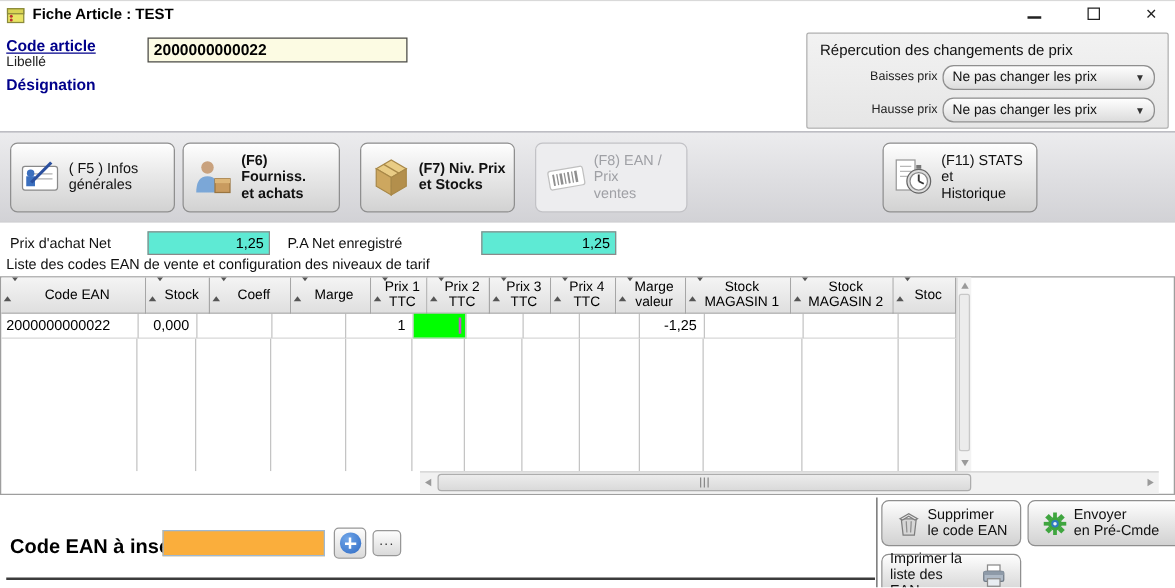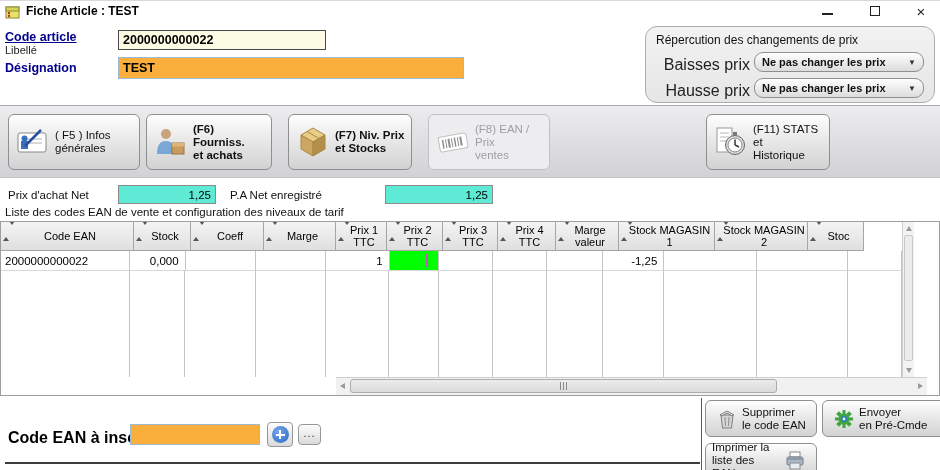--- a/index.html
+++ b/index.html
@@ -17,26 +17,26 @@
 
   
   .lbl-navy { position:absolute; color:#00008B; font-weight:bold; font-size:12.5px; }
   .lbl-plain { position:absolute; color:#222; font-size:11px; }
   .inp { position:absolute; font-family:inherit; }
   .inp-code { left:118px; top:29px; width:208px; height:20px; background:#FCFBE3; border:1px solid #4a4a4a; font-weight:bold; font-size:12.5px; padding-left:4px; }
   .inp-desig { left:118px; top:56px; width:346px; height:22px; background:#FAAE3C; border:1px solid #9DB8D2; font-weight:bold; font-size:12.5px; padding-left:4px; }
 
   
   .rep-panel { position:absolute; left:645px; top:25px; width:290px; height:77px;
-               background:linear-gradient(#F2F2F2,#E6E6E6); border:1px solid #ADADAD; border-radius:12px; }
+               background:linear-gradient(#F2F2F2,#E6E6E6); border:1px solid #ADADAD; border-radius:2px; }
   .rep-title { position:absolute; left:10px; top:6px; font-size:12px; color:#111; }
-  .rep-label { position:absolute; width:96px; text-align:right; font-size:16px; color:#222; }
+  .rep-label { position:absolute; width:96px; text-align:right; font-size:10px; color:#222; }
   .dropdown { position:absolute; left:108px; width:170px; height:20px; border:1px solid #8F8F8F; border-radius:9px;
               background:linear-gradient(#FEFEFE,#DCDCDC); font-size:11px; color:#111;
-              display:flex; align-items:center; padding:0 7px; cursor:default;font-weight:bold; }
+              display:flex; align-items:center; padding:0 7px; cursor:default; }
   .dropdown .dd-arrow { margin-left:auto; font-size:8px; color:#333; }
 
   
   .toolband { position:absolute; left:0; top:104px; width:940px; height:73px;
               background:linear-gradient(#ECECEE,#D2D2D6); border-top:1px solid #A8A8B0; border-bottom:1px solid #C4C4C8; }
   .toolbtn { position:absolute; top:8px; height:56px; border:1px solid #8F8F8F; border-radius:6px;
              background:linear-gradient(#FEFEFE,#E9E9E9 45%,#D2D2D2); box-shadow:inset 0 1px 0 #fff;
              display:flex; align-items:center; padding:0 6px; cursor:default; }
   .toolbtn .ticon { flex:0 0 36px; height:36px; margin-right:4px; }
   .toolbtn .tlines { font-size:11.5px; line-height:13px; color:#111; }
@@ -46,21 +46,21 @@
 
   
   .price-label { position:absolute; font-size:11.5px; color:#111; }
   .inp-price { height:19px; background:#5eead4; border:1px solid #8a8a8a; font-size:11.5px; text-align:right; padding-right:4px; }
 
   .grid-caption { position:absolute; left:5px; top:205px; font-size:11.5px; color:#111; }
 
   
   .grid { position:absolute; left:0; top:220px; width:940px; height:175px; border:1px solid #9E9E9E; background:#fff; }
   .grid-main { display:flex; height:155px; }
-  .grid-cols { width:901px; overflow:hidden; }
+  .grid-cols { width:764px; overflow:hidden; }
   .grow { display:flex; }
   .th { position:relative; background:linear-gradient(#F4F4F4,#DFDFDF); border-right:1px solid #A6A6A6; border-bottom:1px solid #A6A6A6;
         height:29px; display:flex; align-items:center; justify-content:center; text-align:center;
         font-size:11px; line-height:12px; color:#000; padding:1px 2px 1px 8px; cursor:default; }
   .sort { position:absolute; left:2px; top:3px; }
   .sort .tu { width:0; height:0; border-left:3px solid transparent; border-right:3px solid transparent; border-bottom:4px solid #555; margin-bottom:1px; }
   .sort .td { width:0; height:0; border-left:3px solid transparent; border-right:3px solid transparent; border-top:4px solid #555; }
   .tdcell { height:20px; border-right:1px solid #C4C4C4; border-bottom:1px solid #D8D8D8; font-size:11.5px; color:#000;
             display:flex; align-items:center; }
   .fillcell { height:106px; border-right:1px solid #C4C4C4; }
@@ -126,21 +126,20 @@
       </div>
     <div class="winbtn" style="left:910px">
         <span class="close-glyph">×</span>
       </div>
   </div>
 
   <div class="lbl-navy" style="left:5px;top:29px;text-decoration:underline">Code article</div>
   <div class="lbl-plain" style="left:5px;top:43px">Libellé</div>
   <input class="inp inp-code" value="2000000000022" style="">
   <div class="lbl-navy" style="left:5px;top:60px">Désignation</div>
-  <input class="inp inp-desig" value="TEST" style="">
 
   <div class="rep-panel">
     <div class="rep-title">Répercution des changements de prix</div>
     <div class="rep-label" style="top:29px;left:8px">Baisses prix</div>
     <div class="dropdown" style="top:25px">
       <span>Ne pas changer les prix</span>
       <span class="dd-arrow">▼</span>
     </div>
     <div class="rep-label" style="top:55px;left:8px">Hausse prix</div>
     <div class="dropdown" style="top:51px">

